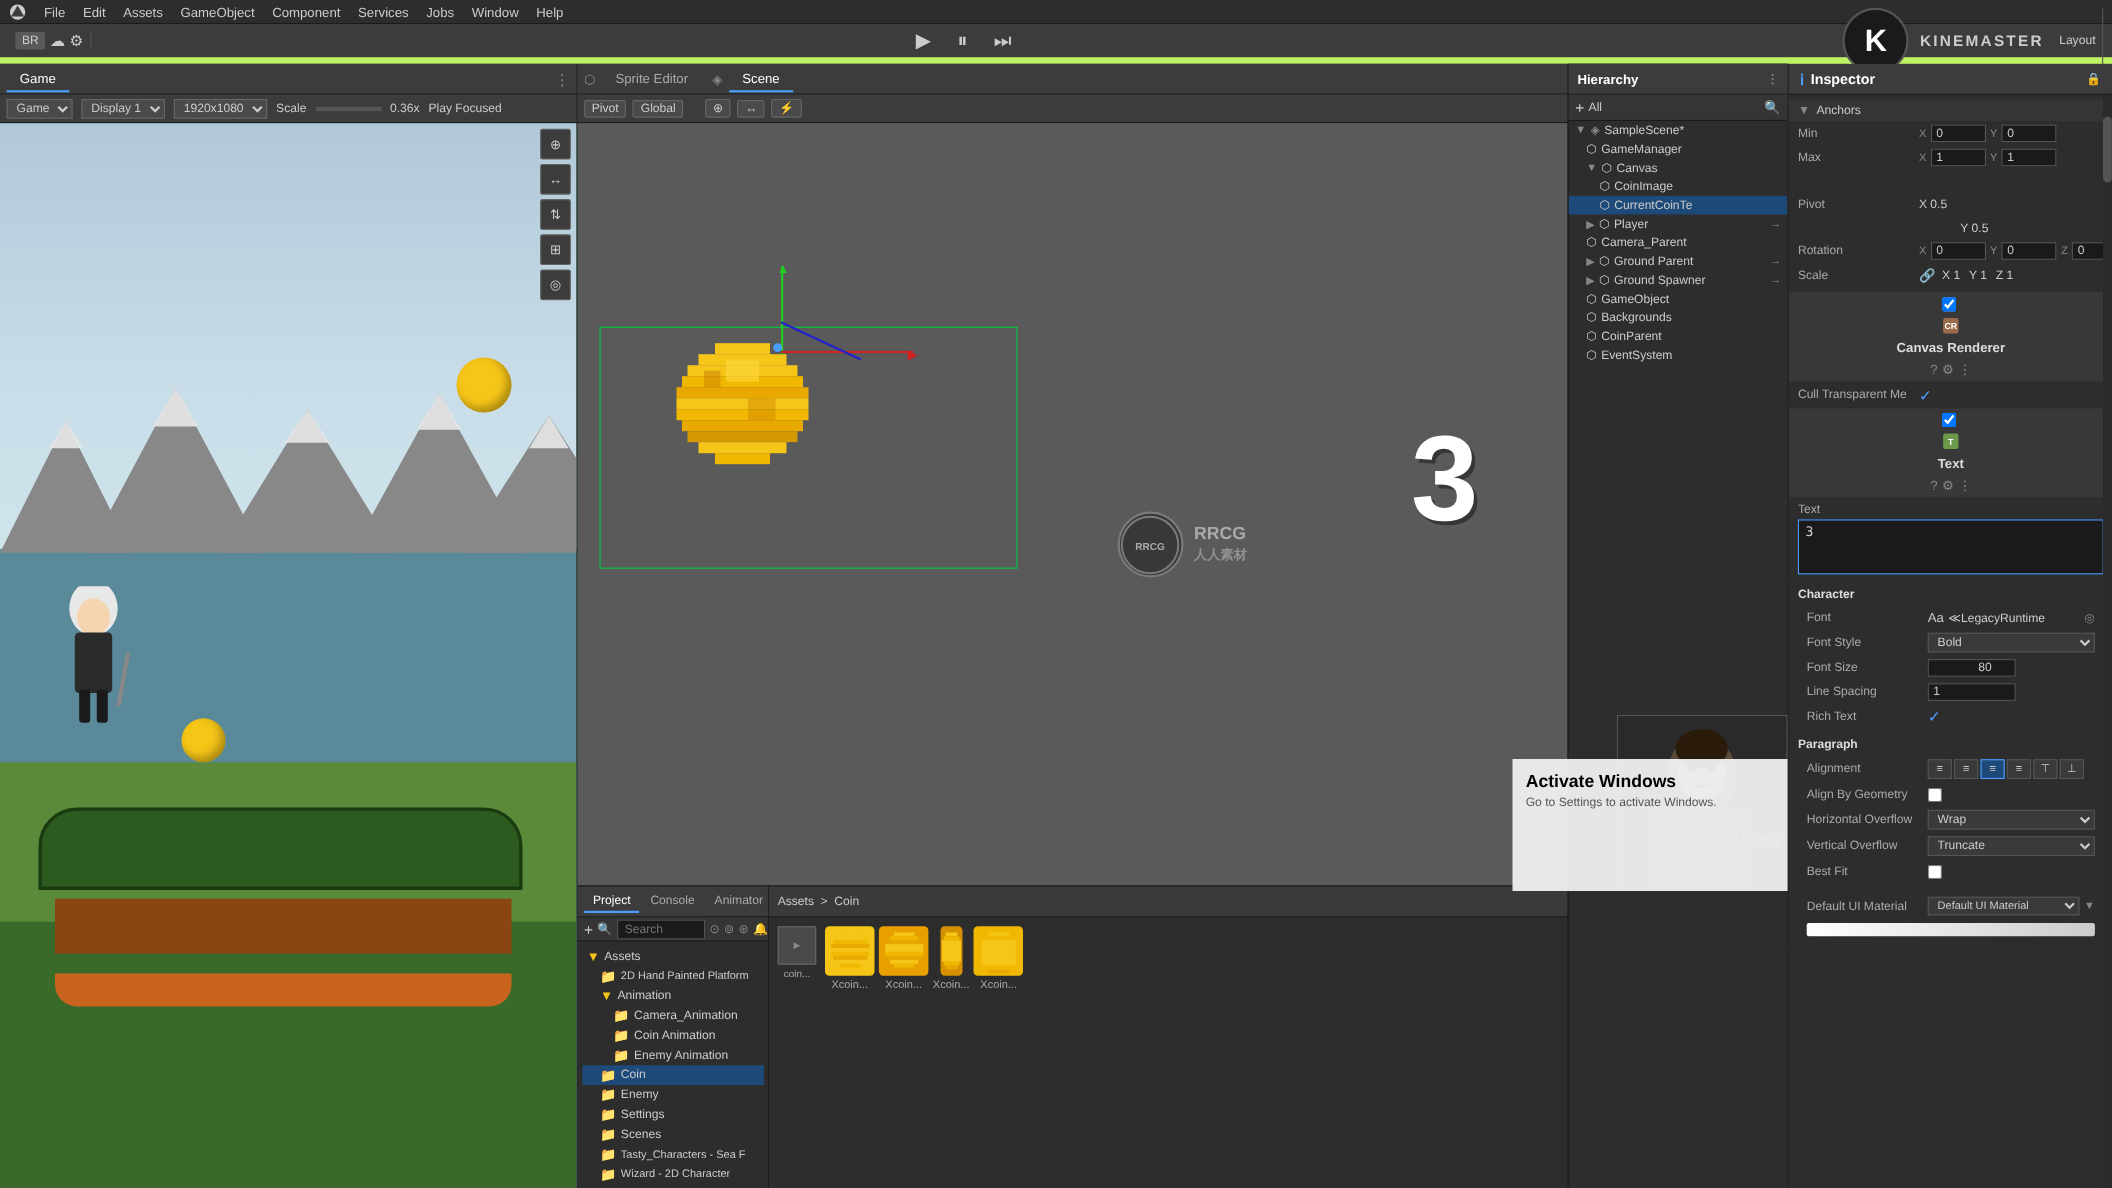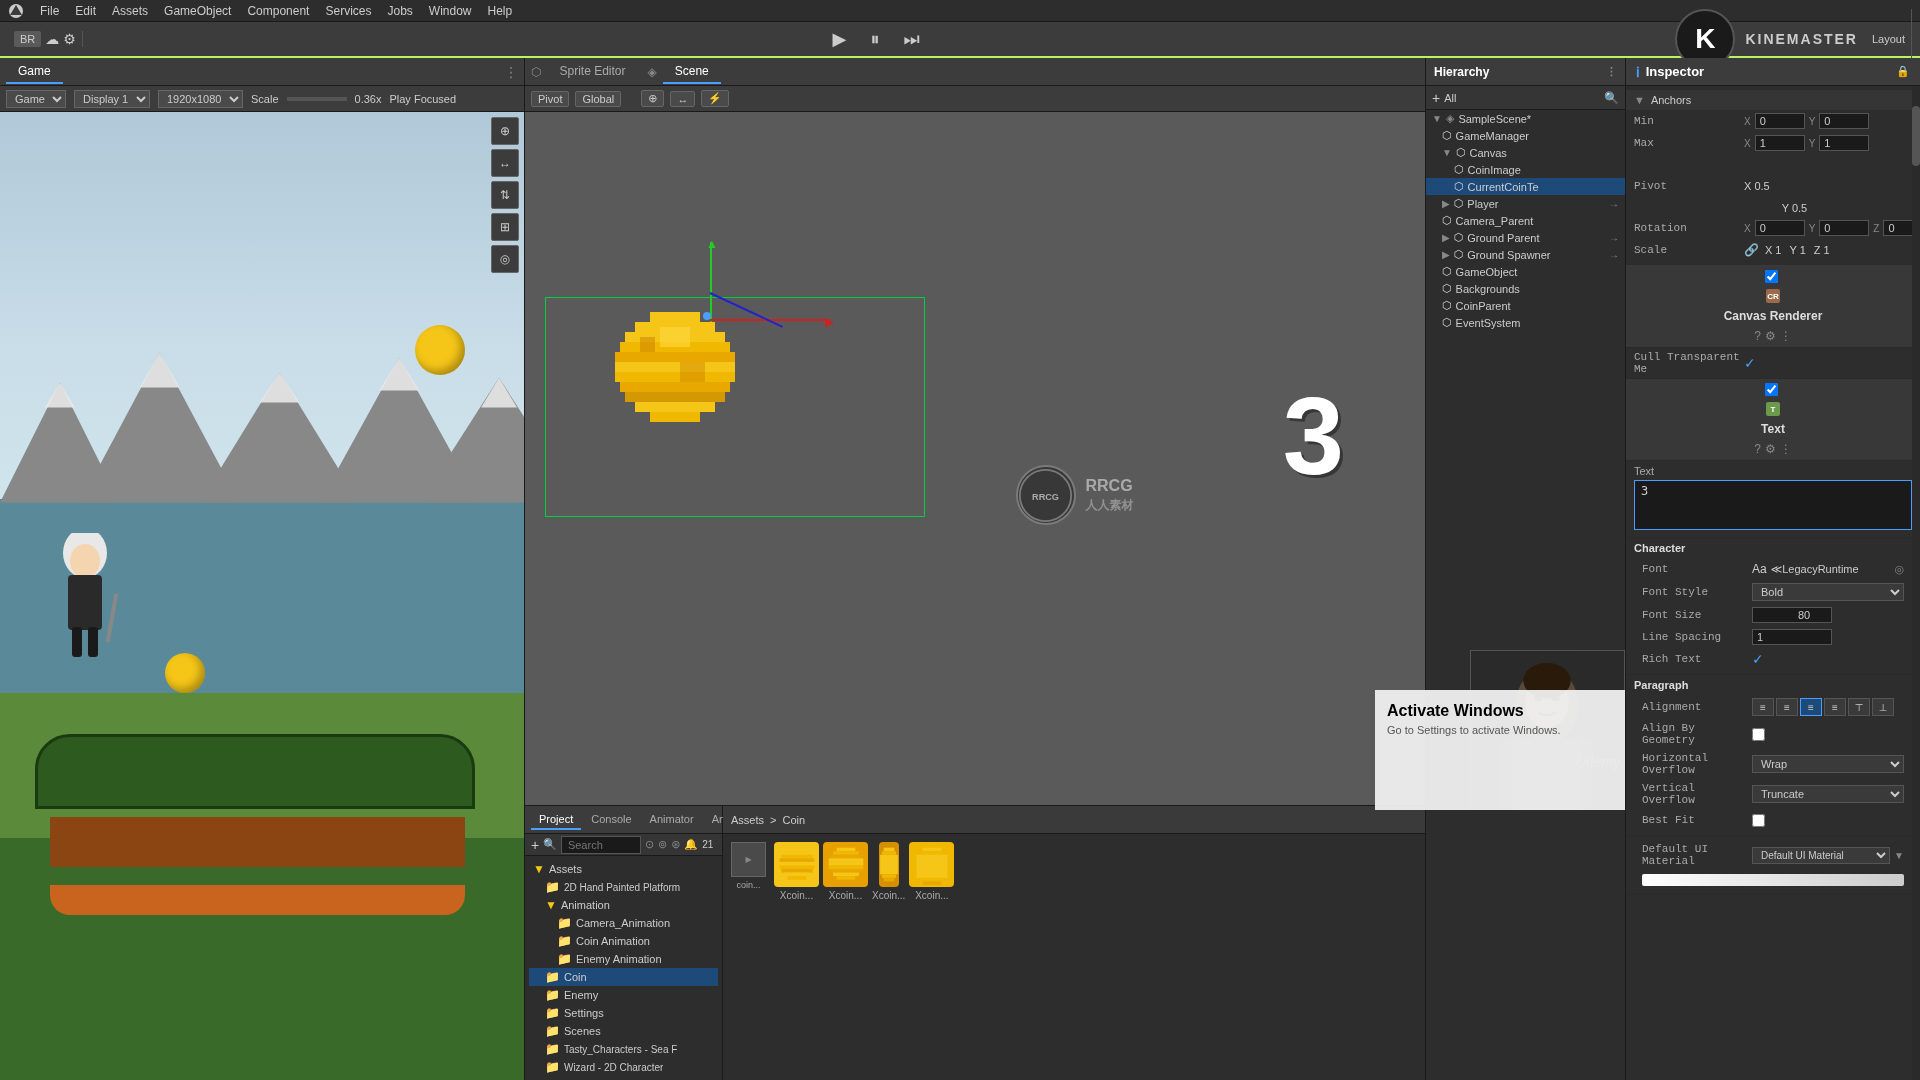--- a/index.html
+++ b/index.html
@@ -30,21 +30,21 @@
     }
 
     
     .toolbar {
       height: 36px;
       background: #3c3c3c;
       display: flex;
       align-items: center;
       padding: 0 8px;
       gap: 6px;
-      border-bottom: 2px solid #bef264;
+      border-bottom: 6px solid #bef264;
     }
     .toolbar-group {
       display: flex;
       align-items: center;
       gap: 4px;
       padding: 0 6px;
       border-right: 1px solid #555;
     }
     .play-btn {
       background: none;
@@ -284,21 +284,20 @@
       display: flex;
       align-items: center;
       padding: 3px 8px;
       font-size: 11px;
       min-height: 22px;
     }
     .inspector-label {
       width: 110px;
       color: #aaa;
       flex-shrink: 0;
-      font-family: Liberation Mono, monospace;
     }
     .inspector-value {
       flex: 1;
       color: #ccc;
       display: flex;
       align-items: center;
       gap: 4px;
     }
     .inspector-input {
       background: #1a1a1a;
@@ -877,21 +876,21 @@
             <circle cx="30" cy="30" r="28" fill="none" stroke="#888" stroke-width="2"></circle>
             <text x="30" y="35" text-anchor="middle" fill="#ccc" font-size="10" font-weight="bold">RRCG</text>
           </svg>
         </div>
         <div style="color:#ccc;font-size:16px;font-weight:bold;">RRCG<br><span style="font-size:12px;color:#aaa;">人人素材</span></div>
       </div>
     </div>
 
     <div style="position:relative; height:275px; display:flex;">
 
-      <div style="width:198px;background:#2d2d2d;border-right:1px solid #1a1a1a;border-top:1px solid #1a1a1a;display:flex;flex-direction:column;">
+      <div style="width:174px;background:#2d2d2d;border-right:1px solid #1a1a1a;border-top:1px solid #1a1a1a;display:flex;flex-direction:column;">
         <div class="project-tab-bar">
           <div class="panel-tab active" style="font-size:11px;padding:3px 8px;">Project</div>
           <div class="panel-tab" style="font-size:11px;padding:3px 8px;">Console</div>
           <div class="panel-tab" style="font-size:11px;padding:3px 8px;">Animator</div>
           <div class="panel-tab" style="font-size:11px;padding:3px 8px;">Animation</div>
           <span style="margin-left:auto;color:#888;font-size:11px;">⋮</span>
         </div>
 
         <div style="height:22px;background:#353535;display:flex;align-items:center;padding:0 6px;gap:4px;border-bottom:1px solid #1a1a1a;">
           <span style="cursor:pointer;color:#ccc;font-size:14px;">+</span>

